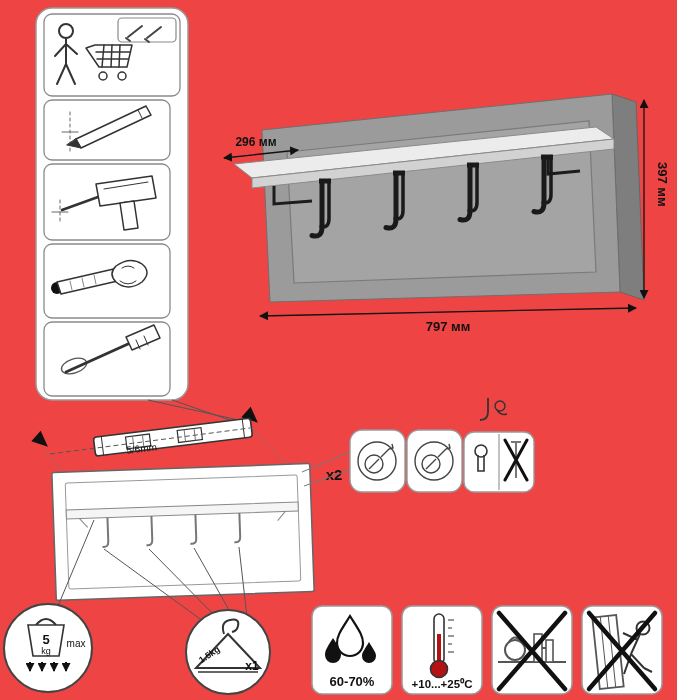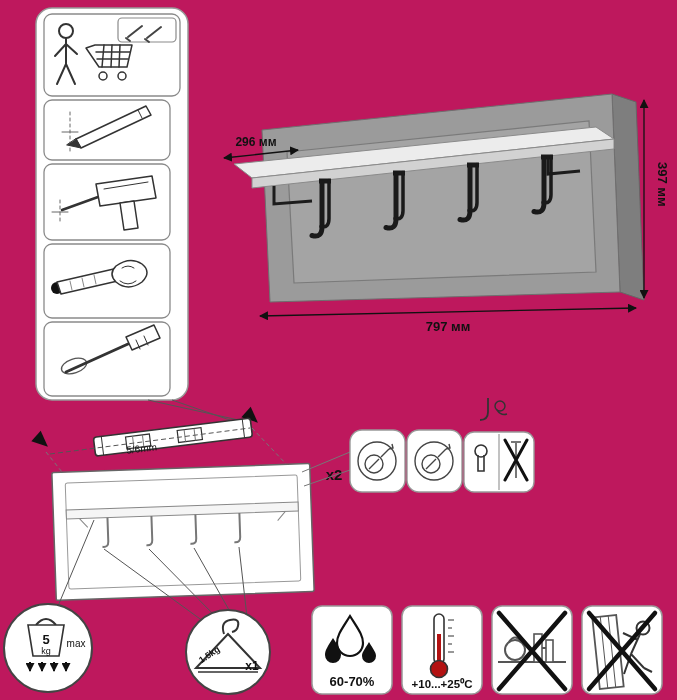--- a/index.html
+++ b/index.html
@@ -1,16 +1,16 @@
 <!DOCTYPE html>
 <html><head>
 <meta charset="utf-8">
 <style>
   html,body{margin:0;padding:0;background:#fff;}
-  .canvas{width:677px;height:700px;background:#be185d;position:relative;overflow:hidden;}
+  .canvas{width:677px;height:700px;background:#ef4444;position:relative;overflow:hidden;}
   svg{display:block;}
   svg text{font-family:"Liberation Sans", sans-serif;fill:#111;}
 </style>
 </head>
 <body>
 
 <div class="canvas">
 <svg width="677" height="700" viewBox="0 0 677 700">
   <defs>
     <marker id="arrB" markerWidth="9" markerHeight="9" refX="8" refY="4.5" orient="auto-start-reverse" markerUnits="userSpaceOnUse" viewBox="0 0 9 9">

